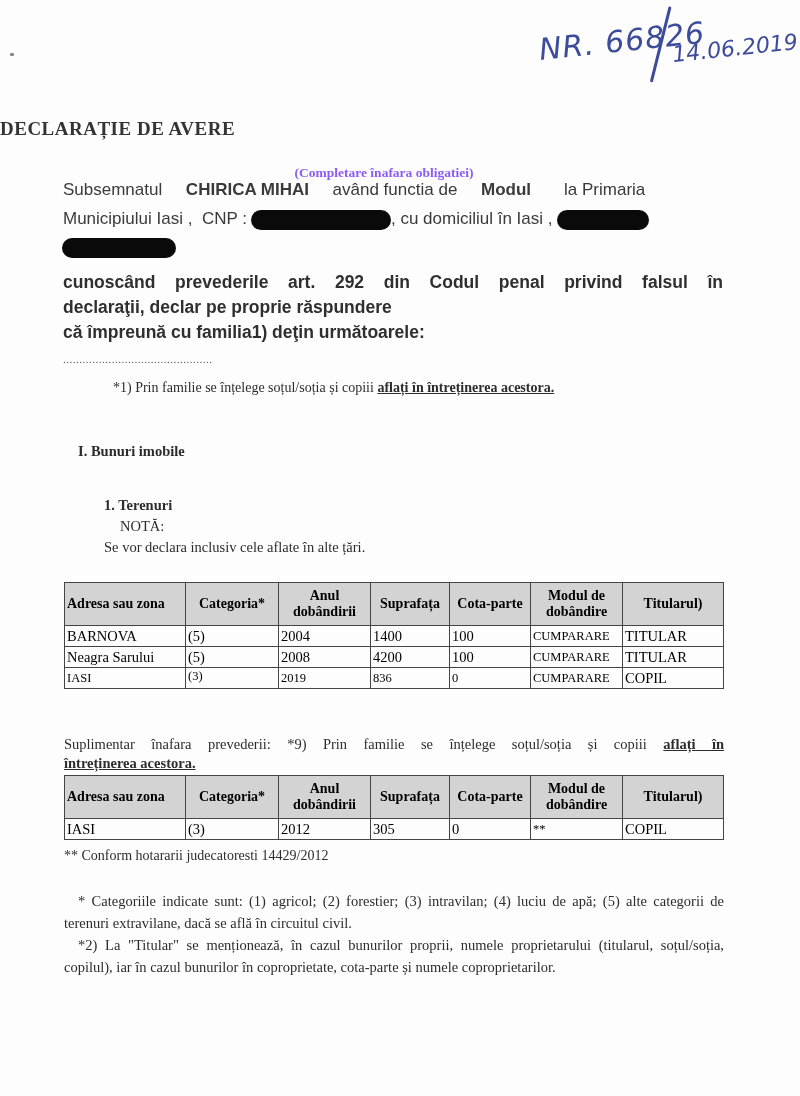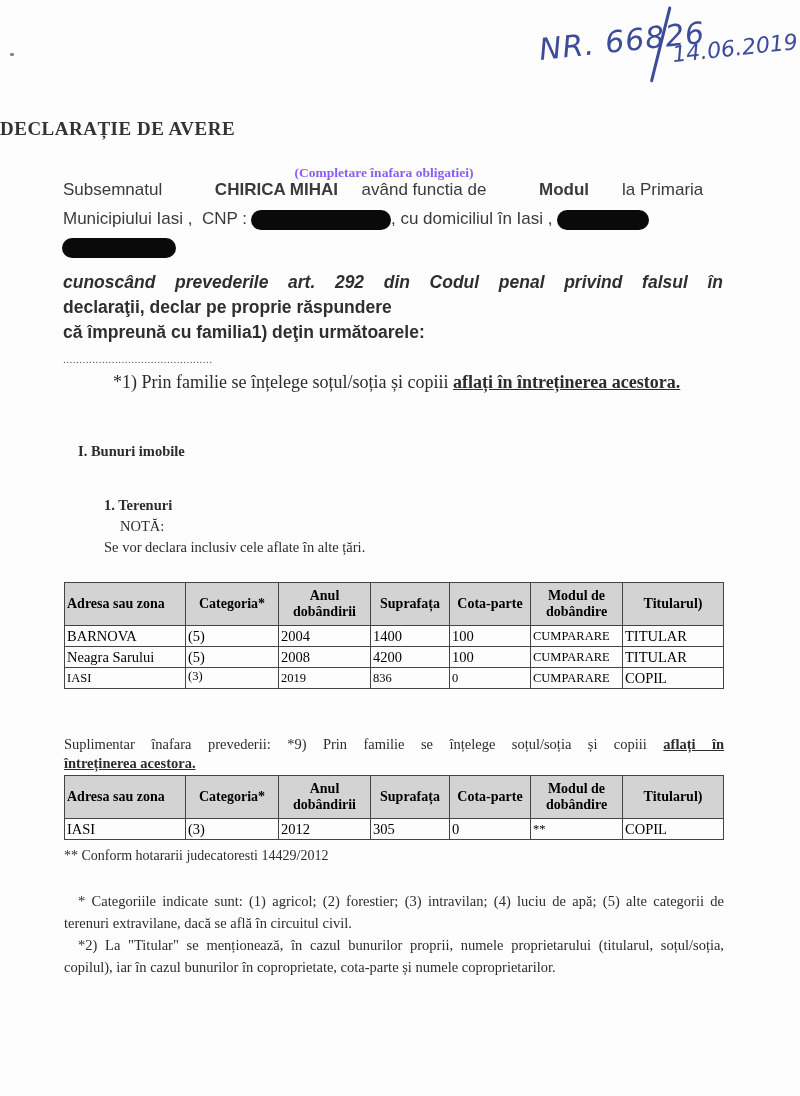--- a/index.html
+++ b/index.html
@@ -17,30 +17,30 @@
   .hw-num { position: absolute; left: 0; top: 14px; font-size: 30px; letter-spacing: 1px; }
   .hw-date { position: absolute; left: 132px; top: 38px; font-size: 22px; }
   .hw-slash { position: absolute; left: 120px; top: 0; width: 3px; height: 78px; background: #3d4c9a; transform: rotate(20deg); border-radius: 2px; }
 
   .title { left: 0; width: 800px; top: 118px; text-align: left; font-weight: bold; font-size: 19px; letter-spacing: 0.5px; color: #333; }
   .subtitle { left: 0; width: 768px; top: 148px; text-align: center; font-weight: bold; font-size: 13.5px; color: #8b5cf6; margin-top: 17px; }
 
   .sans { font-family: "Liberation Sans", sans-serif; font-size: 17px; color: #3a3a3a; }
   .line1 { left: 63px; top: 180px; white-space: nowrap; }
   .line2 { left: 63px; top: 209px; white-space: nowrap; }
-  .b { font-weight: bold; margin-left: 29px; }
+  .b { font-weight: bold; }
   .redact { display: inline-block; background: #0a0a0a; border-radius: 12px; vertical-align: middle; }
   .r-cnp { width: 140px; height: 20px; margin-left: 4px; }
   .r-addr { width: 92px; height: 20px; margin-left: 4px; }
   .r-line3 { left: 62px; top: 238px; width: 114px; height: 20px; background: #0a0a0a; border-radius: 12px; }
 
   .decl { left: 63px; width: 660px; top: 270px; font-family: "Liberation Sans", sans-serif; font-weight: bold; font-size: 17.5px; line-height: 25px; color: #2f2f2f; }
-  .decl .j { text-align: justify; text-align-last: justify; font-style: italic; }
+  .decl .j { text-align: justify; text-align-last: justify; }
   .dots { left: 63px; top: 353px; font-size: 11px; letter-spacing: 0.5px; color: #555; }
-  .fam-note { left: 113px; top: 372px; font-size: 18px; }
+  .fam-note { left: 113px; top: 380px; font-size: 14px; }
   .u { text-decoration: underline; font-weight: bold; }
 
   .sec { left: 78px; top: 443px; font-weight: bold; font-size: 14.5px; }
   .sub { left: 104px; top: 497px; font-weight: bold; font-size: 14.5px; }
   .nota { left: 104px; top: 518px; font-size: 14.5px; margin-left: 16px; }
   .nota2 { left: 104px; top: 539px; font-size: 14.5px; }
 
   table.t { position: absolute; border-collapse: collapse; font-family: "Liberation Serif", serif; color: #000000; }
   table.t th, table.t td { border: 1.3px solid #444; padding: 0 2px; }
   table.t th { background: #d3d3d3; font-weight: bold; font-size: 14px; text-align: center; line-height: 16px; height: 42px; }

